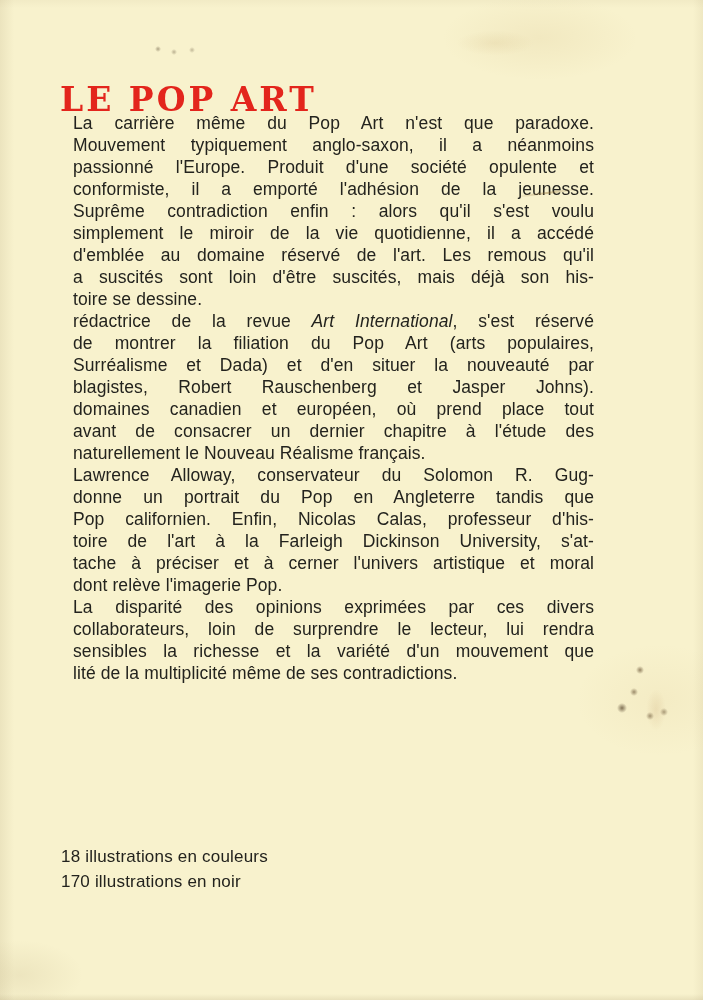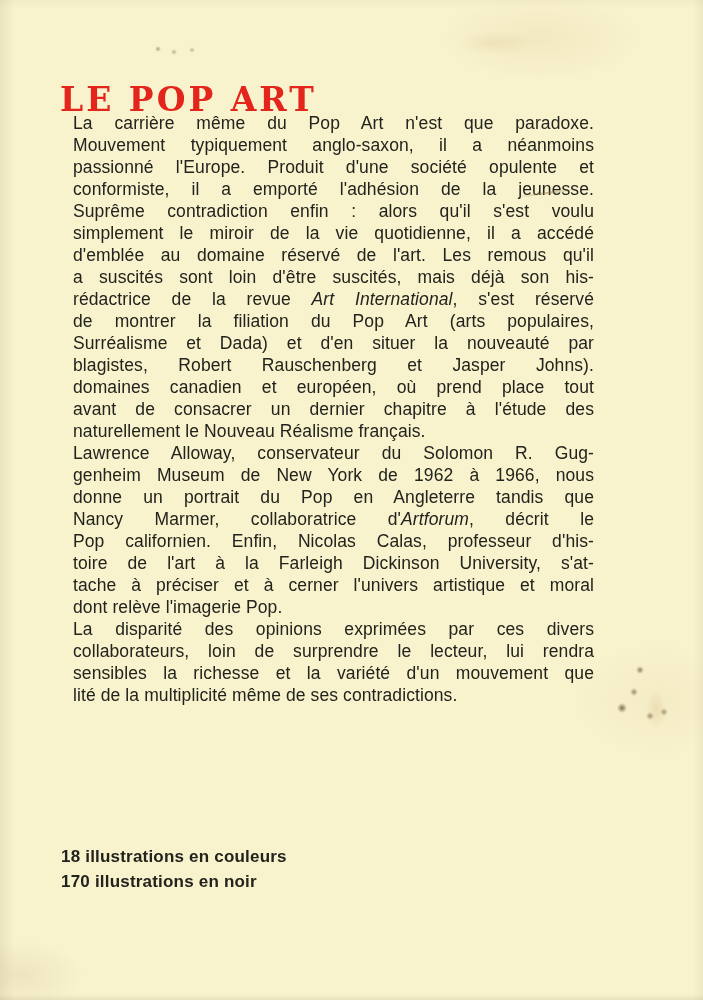--- a/index.html
+++ b/index.html
@@ -59,21 +59,21 @@
   }
   .blurb-line.para-end {
     text-align-last: left;
   }
   .footer {
     position: absolute;
     left: 61px;
     top: 845px;
     font-size: 17px;
     line-height: 24.5px;
-    font-weight: bold;
+    font-weight: normal;
     letter-spacing: 0.2px;
   }
   
   .stain { position: absolute; pointer-events: none; }
   .stain-topleft-specks {
     left: 152px; top: 44px; width: 52px; height: 12px;
     background:
       radial-gradient(circle 1.5px at 6px 5px, rgba(110,96,70,0.55), transparent 3px),
       radial-gradient(circle 1.5px at 22px 8px, rgba(110,96,70,0.45), transparent 3px),
       radial-gradient(circle 1.5px at 40px 6px, rgba(110,96,70,0.40), transparent 3px);
@@ -107,31 +107,30 @@
 
   <div class="blurb">
       <div class="blurb-line">La carrière même du Pop Art n'est que paradoxe.</div>
       <div class="blurb-line">Mouvement typiquement anglo-saxon, il a néanmoins</div>
       <div class="blurb-line">passionné l'Europe. Produit d'une société opulente et</div>
       <div class="blurb-line">conformiste, il a emporté l'adhésion de la jeunesse.</div>
       <div class="blurb-line">Suprême contradiction enfin : alors qu'il s'est voulu</div>
       <div class="blurb-line">simplement le miroir de la vie quotidienne, il a accédé</div>
       <div class="blurb-line">d'emblée au domaine réservé de l'art. Les remous qu'il</div>
       <div class="blurb-line">a suscités sont loin d'être suscités, mais déjà son his-</div>
+      <div class="blurb-line para-end">toire se dessine.</div>
       <div class="blurb-line">rédactrice de la revue <i>Art International</i>, s'est réservé</div>
       <div class="blurb-line">de montrer la filiation du Pop Art (arts populaires,</div>
       <div class="blurb-line">Surréalisme et Dada) et d'en situer la nouveauté par</div>
       <div class="blurb-line">blagistes, Robert Rauschenberg et Jasper Johns).</div>
       <div class="blurb-line">domaines canadien et européen, où prend place tout</div>
       <div class="blurb-line">avant de consacrer un dernier chapitre à l'étude des</div>
       <div class="blurb-line para-end">naturellement le Nouveau Réalisme français.</div>
       <div class="blurb-line">Lawrence Alloway, conservateur du Solomon R. Gug-</div>
-      <div class="blurb-line">genheim Museum de New York de 1962 à 1966, nous</div>
       <div class="blurb-line">donne un portrait du Pop en Angleterre tandis que</div>
-      <div class="blurb-line">Nancy Marmer, collaboratrice d'<i>Artforum</i>, décrit le</div>
       <div class="blurb-line">Pop californien. Enfin, Nicolas Calas, professeur d'his-</div>
       <div class="blurb-line">toire de l'art à la Farleigh Dickinson University, s'at-</div>
       <div class="blurb-line">tache à préciser et à cerner l'univers artistique et moral</div>
       <div class="blurb-line para-end">dont relève l'imagerie Pop.</div>
       <div class="blurb-line">La disparité des opinions exprimées par ces divers</div>
       <div class="blurb-line">collaborateurs, loin de surprendre le lecteur, lui rendra</div>
       <div class="blurb-line">sensibles la richesse et la variété d'un mouvement que</div>
       <div class="blurb-line para-end">lité de la multiplicité même de ses contradictions.</div>
     </div>
 

